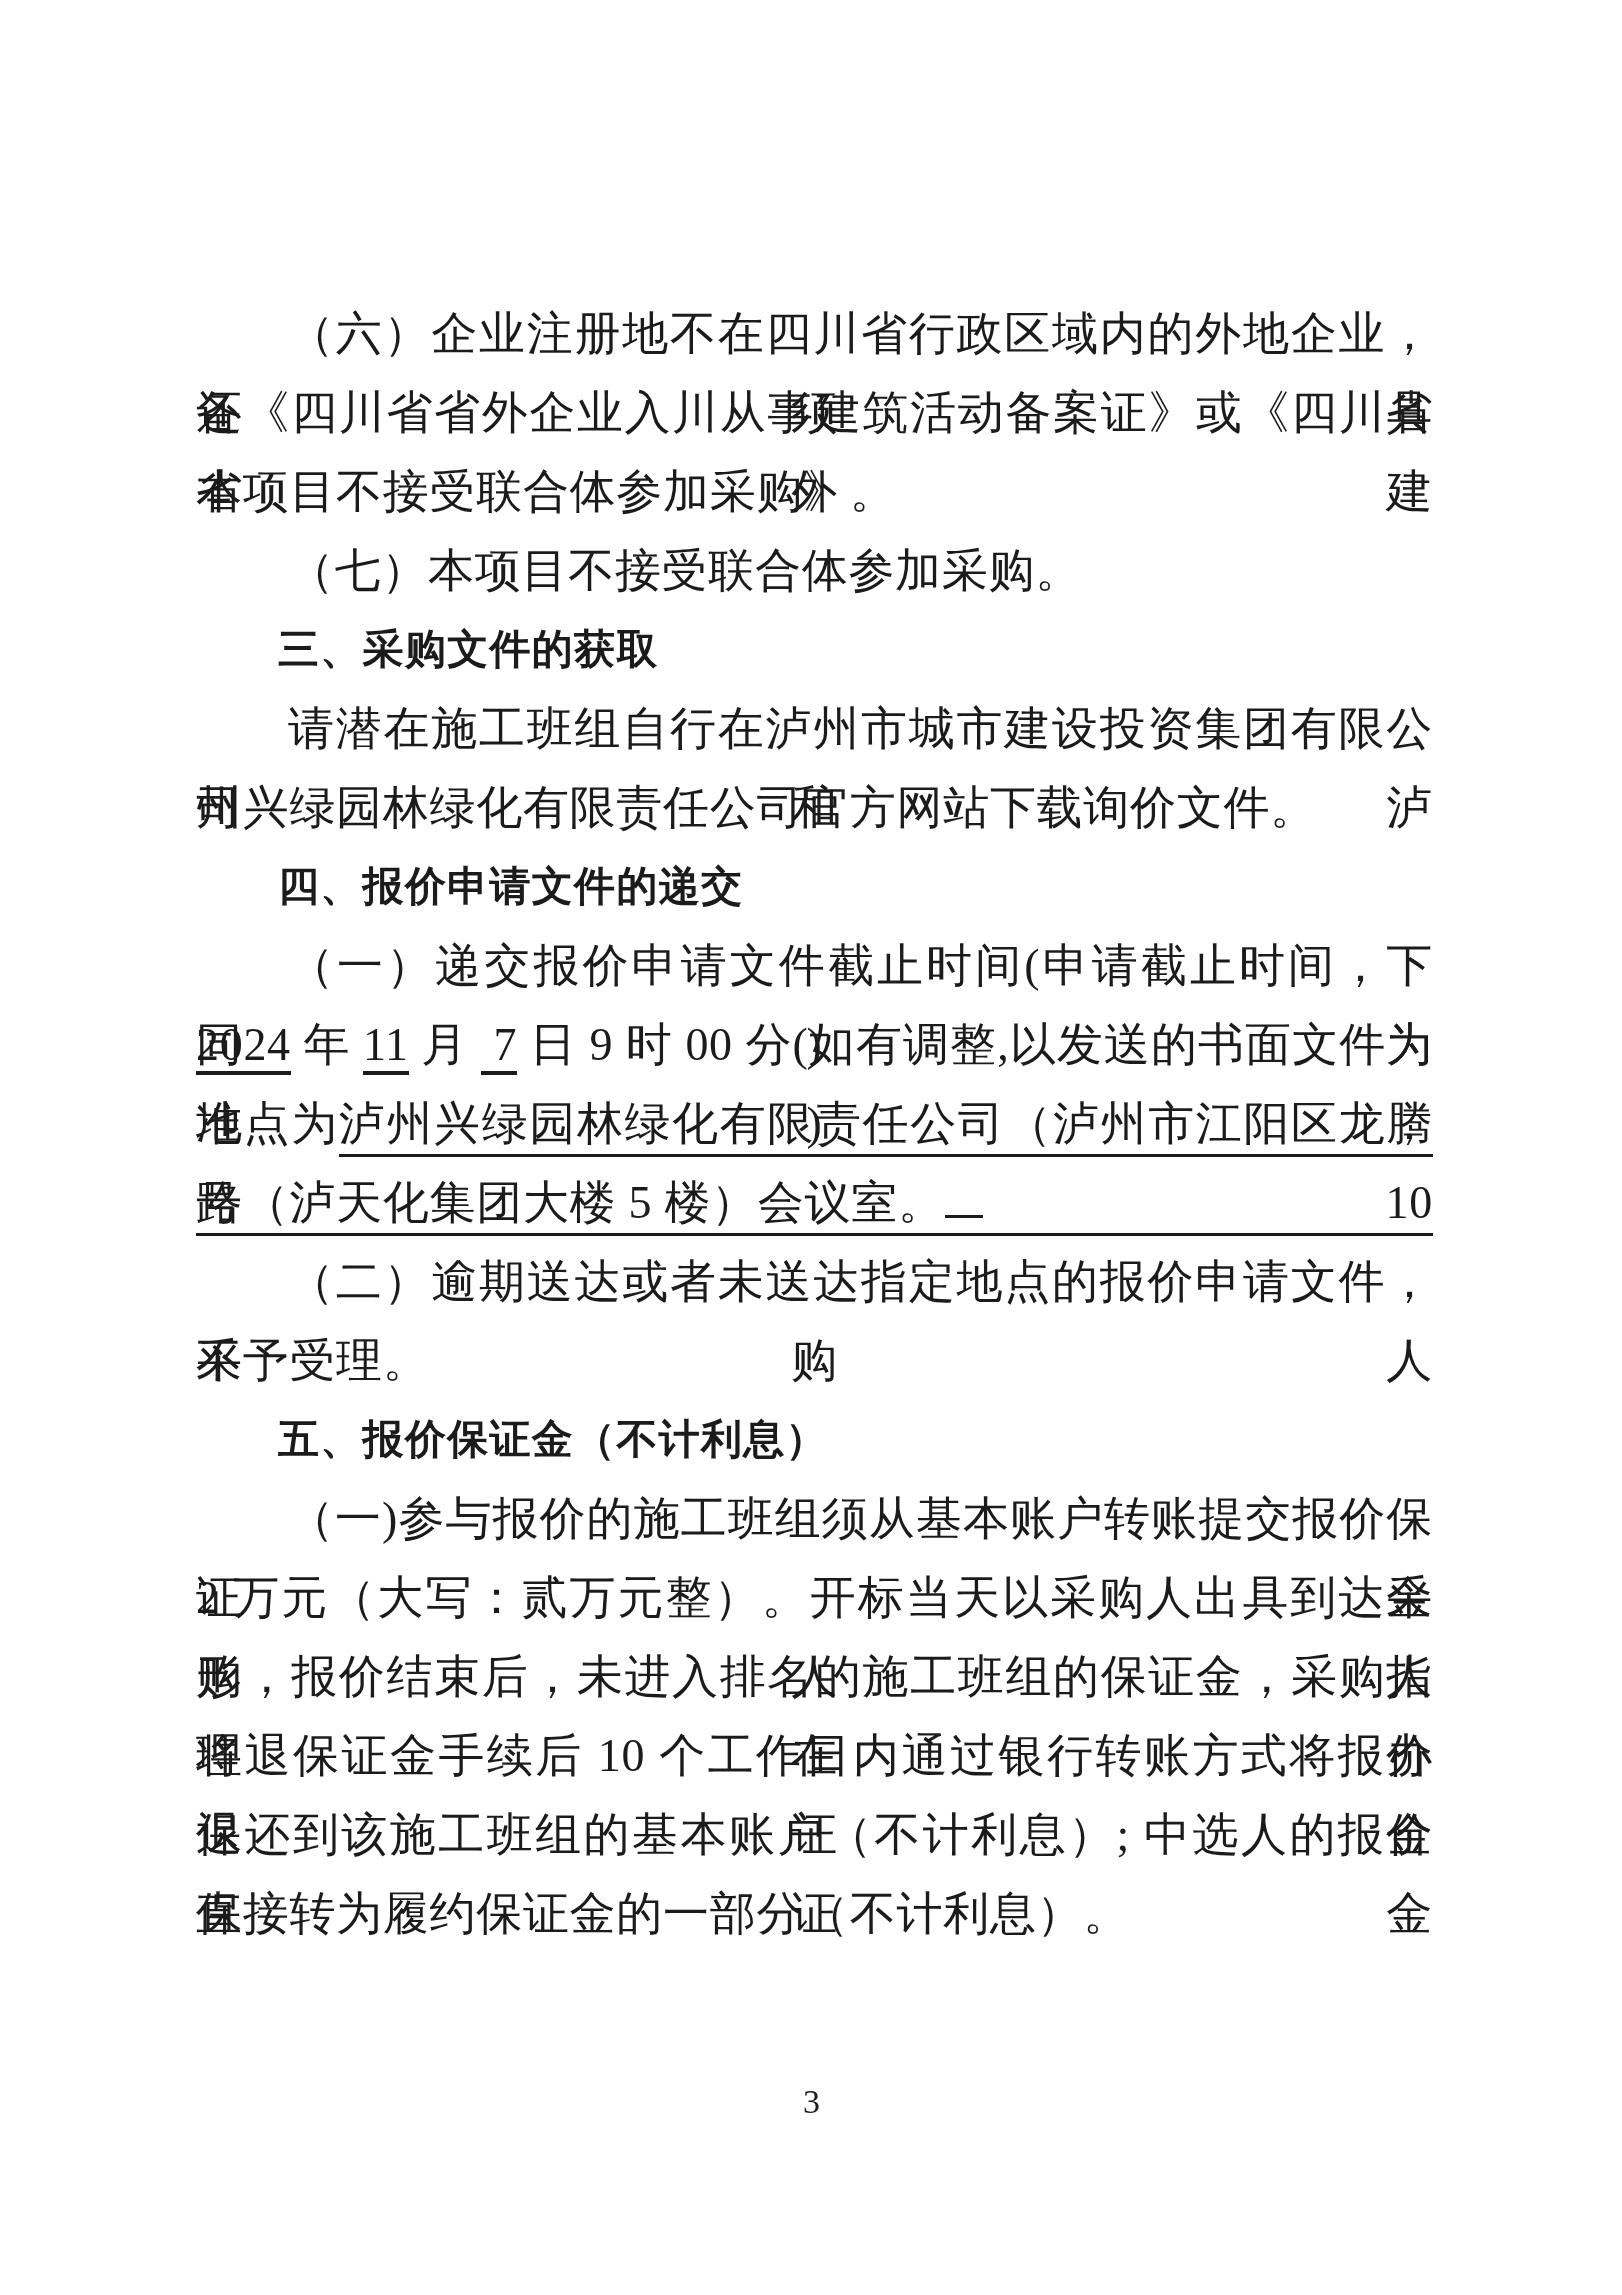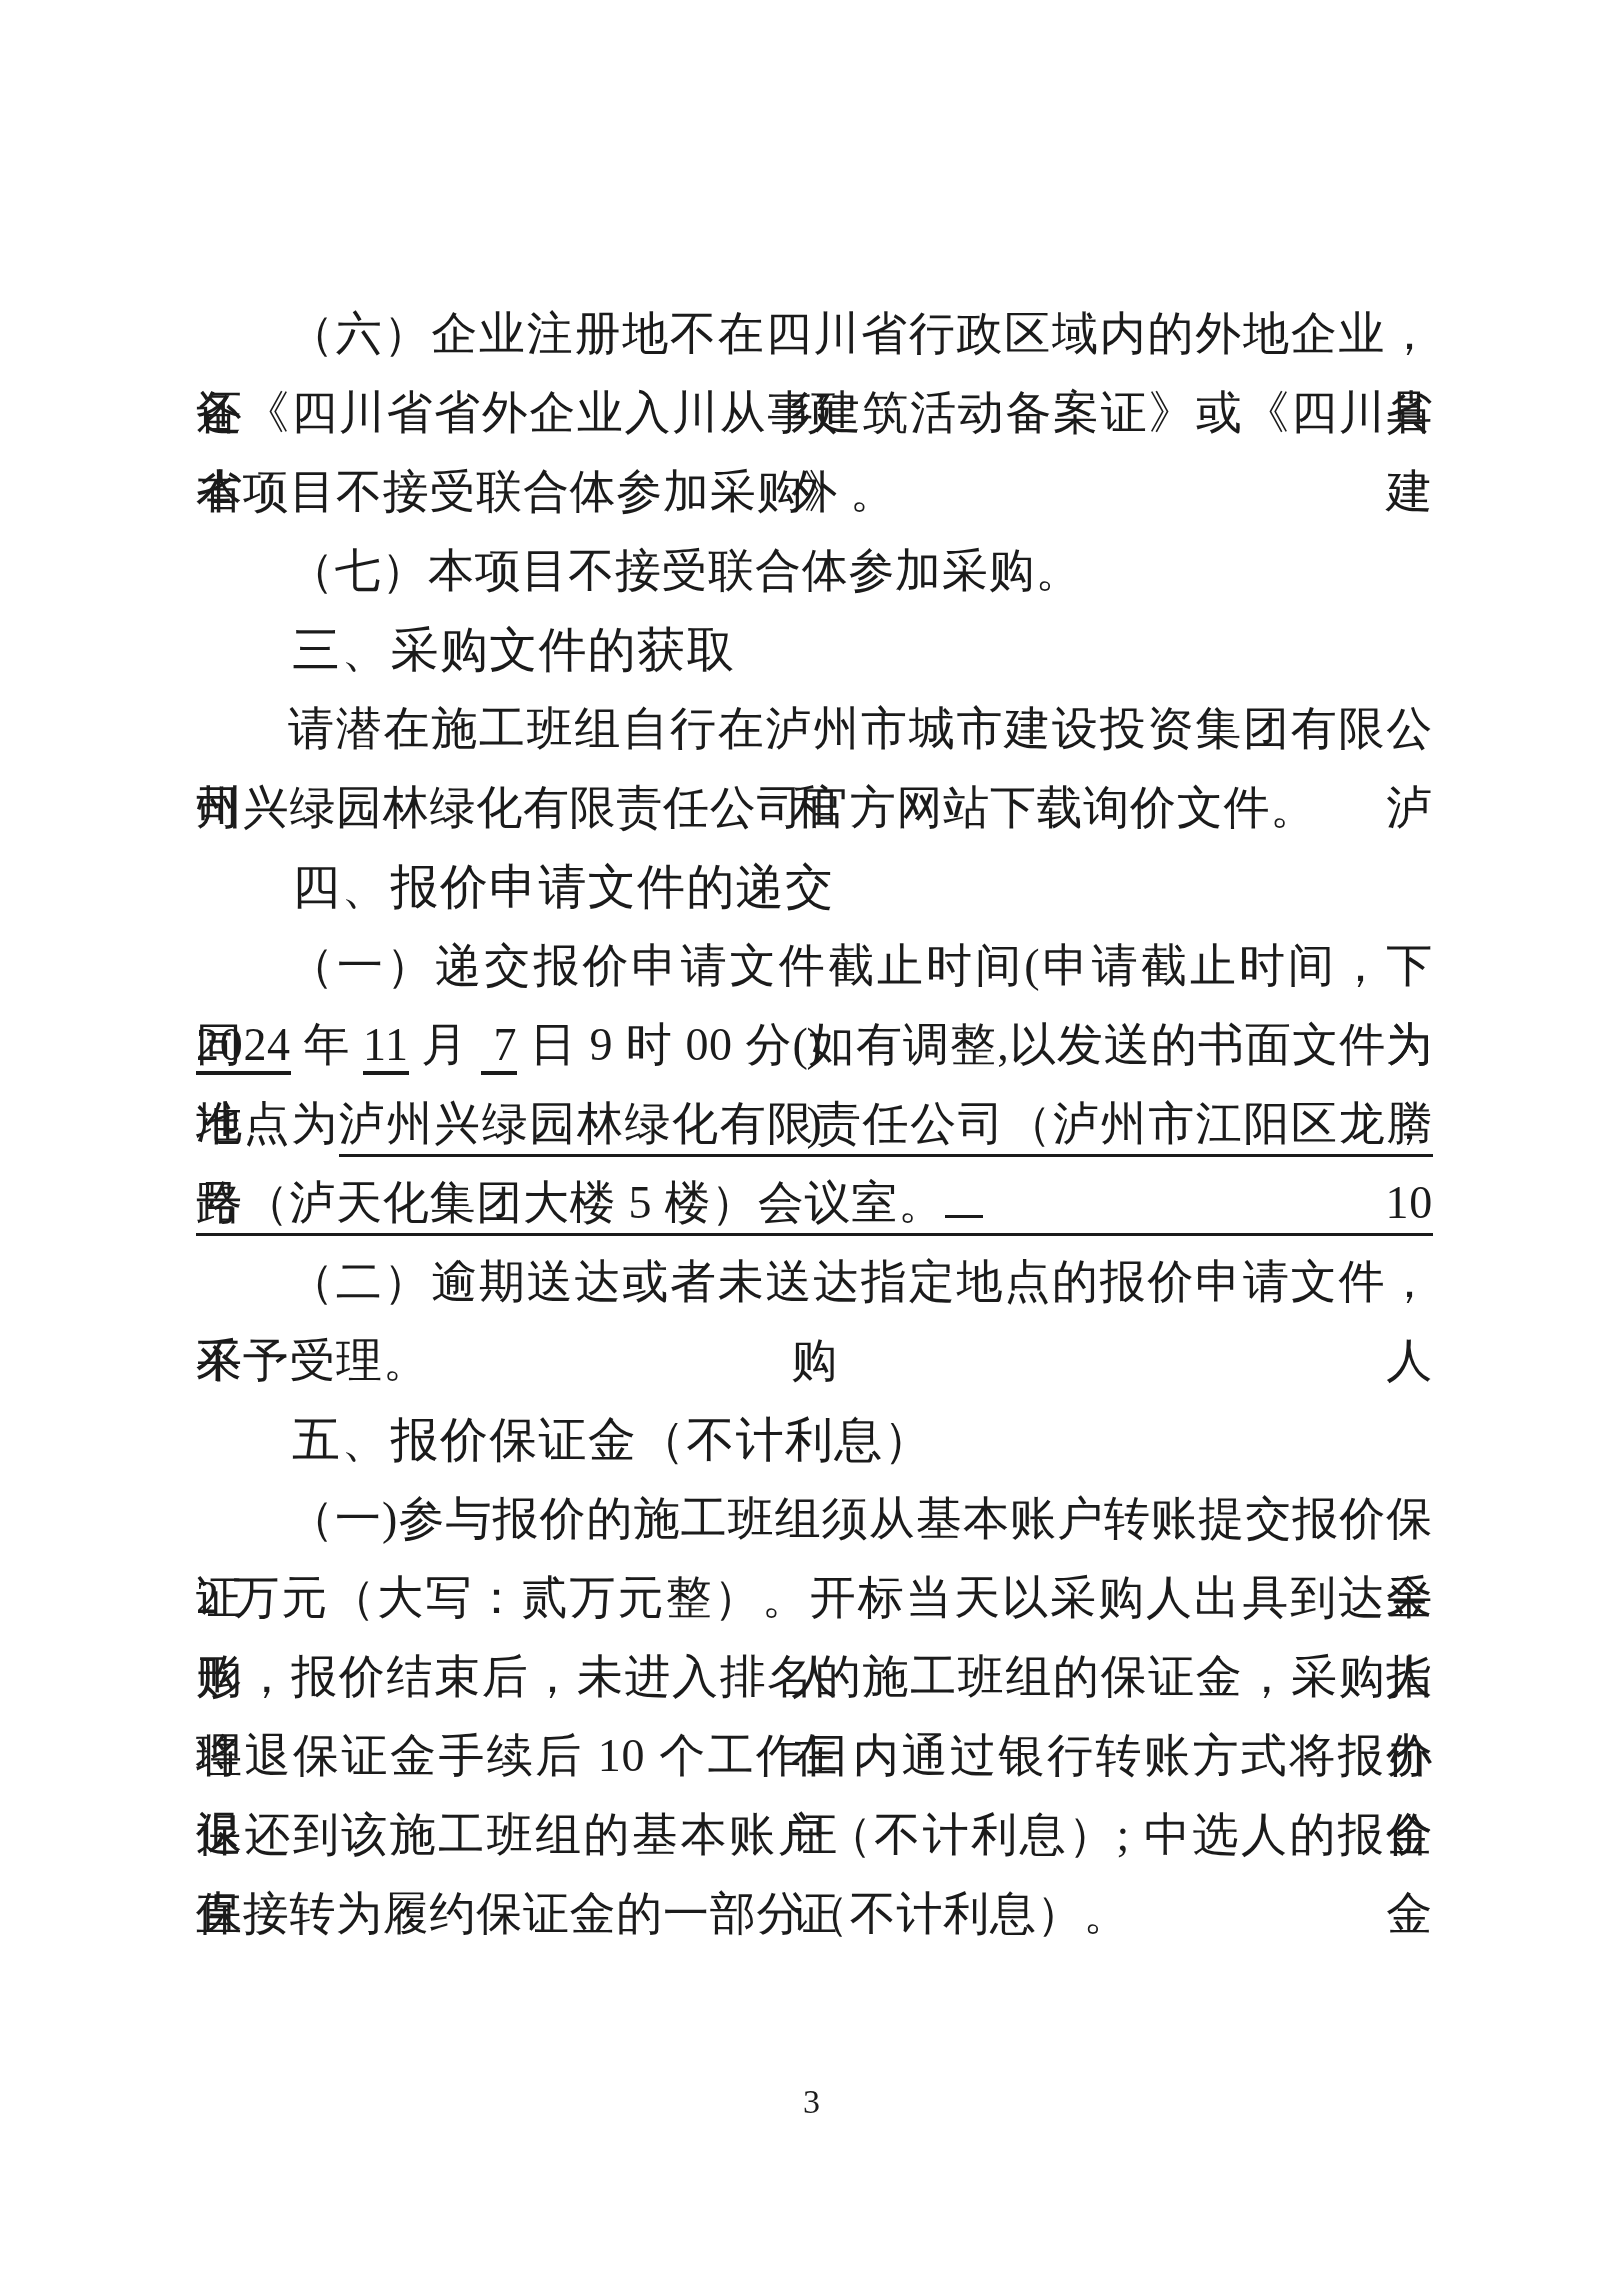--- a/index.html
+++ b/index.html
@@ -34,22 +34,22 @@
     text-align: justify;
     text-align-last: justify;
   }
   
   .ind {
     text-indent: 2em;
   }
   
   .hd {
     font-family: "Liberation Sans", "DejaVu Sans", sans-serif;
-    font-weight: normal;
-    font-size: 48px;
+    font-weight: bold;
+    font-size: 41px;
     letter-spacing: 1.3px;
   }
   
   .u {
     border-bottom: 3.9px solid #1b1b1b;
     padding-bottom: 4.6px;
   }
   .u2 {
     border-bottom: 4.6px solid #1b1b1b;
     padding-bottom: 1px;

